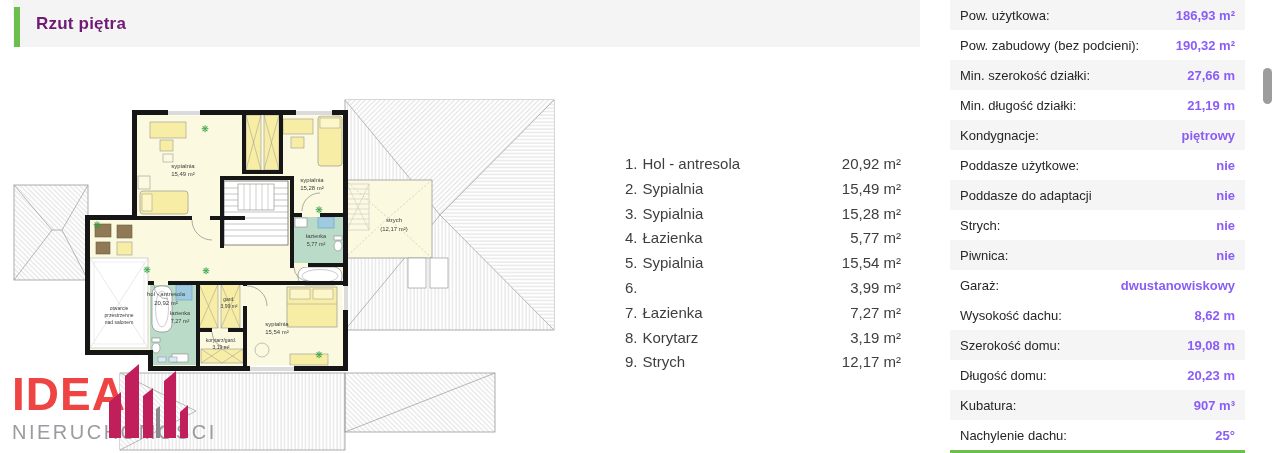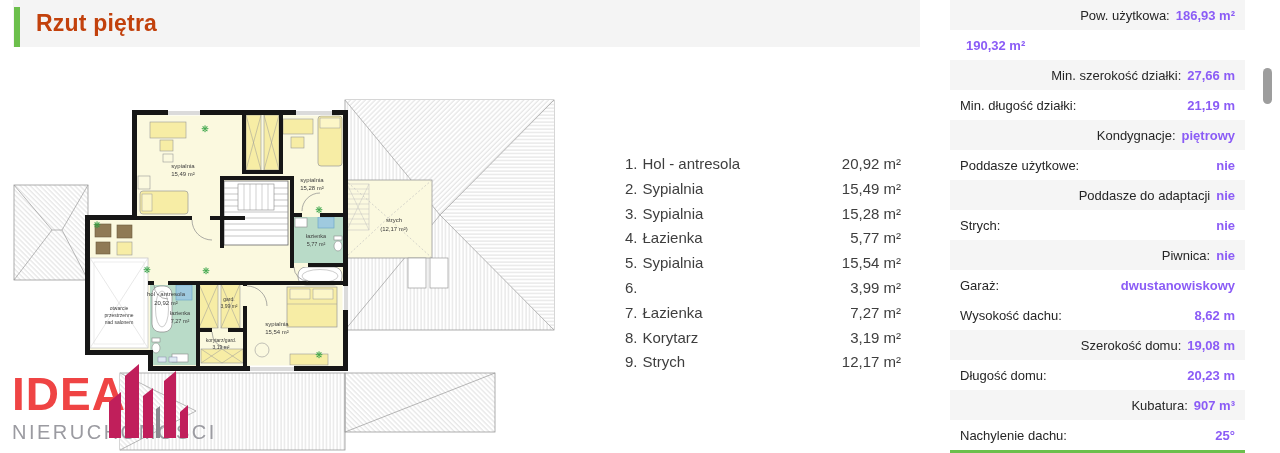--- a/index.html
+++ b/index.html
@@ -2,36 +2,36 @@
 <html><head>
 <meta charset="utf-8">
 <style>
   html,body{margin:0;padding:0;background:#fff;}
   body{width:1280px;height:453px;overflow:hidden;font-family:"Liberation Sans",sans-serif;}
   .page{position:relative;width:1280px;height:453px;background:#fff;}
 
   
   .header{position:absolute;left:13px;top:0;width:907px;height:47px;background:#f4f4f4;}
   .header .accent{position:absolute;left:1px;top:7px;width:6px;height:40px;background:#6cbf4c;}
-  .header .title{position:absolute;left:23px;top:0;line-height:47px;font-size:23px;font-weight:bold;color:#c2410c;letter-spacing:.2px;}
+  .header .title{position:absolute;left:23px;top:0;line-height:47px;font-size:17px;font-weight:bold;color:#701a75;letter-spacing:.2px;}
 
   
   .plan{position:absolute;left:0;top:58px;width:580px;height:395px;}
 
   
   .room-list{position:absolute;left:625px;top:155px;width:276px;}
   .room-row{display:flex;justify-content:space-between;align-items:baseline;height:24.8px;font-size:15px;color:#3e3e3e;}
   .room-row .num{margin-right:5px;}
   .room-row .rlabel{flex:1;text-align:left;}
   .room-row .rarea{text-align:right;white-space:nowrap;}
 
   
   .sidebar{position:absolute;left:950px;top:0;width:295px;height:450px;border-bottom:3px solid #6cbf4c;display:flex;flex-direction:column;}
   .spec-row{flex:1;display:flex;justify-content:space-between;align-items:center;padding:0 10px;font-size:13px;color:#262626;background:#fff;}
-  .spec-row.alt{background:#f5f5f5;justify-content:flex-end;}
+  .spec-row.alt{background:#f5f5f5;}
   .spec-label{white-space:nowrap;}
   .spec-value{font-weight:bold;color:#8b5cf6;white-space:nowrap;margin-left:6px;}
 
   
   .scrollbar-thumb{position:absolute;left:1263px;top:68px;width:9px;height:36px;border-radius:5px;background:#9d9d9d;}
 
   
   .logo{position:absolute;left:12px;top:368px;z-index:6;}
   .logo-row{position:relative;height:52px;}
   .logo-idea{font-size:46px;font-weight:bold;color:#ef4444;line-height:52px;letter-spacing:1px;}
@@ -319,20 +319,21 @@
         <span class="rarea">12,17 m²</span>
       </div>
     </div>
 
   <div class="sidebar" id="specs-rows">
       <div class="spec-row alt">
         <span class="spec-label">Pow. użytkowa:</span>
         <span class="spec-value">186,93 m²</span>
       </div>
       <div class="spec-row">
+        <span class="spec-label">Pow. zabudowy (bez podcieni):</span>
         <span class="spec-value">190,32 m²</span>
       </div>
       <div class="spec-row alt">
         <span class="spec-label">Min. szerokość działki:</span>
         <span class="spec-value">27,66 m</span>
       </div>
       <div class="spec-row">
         <span class="spec-label">Min. długość działki:</span>
         <span class="spec-value">21,19 m</span>
       </div>

